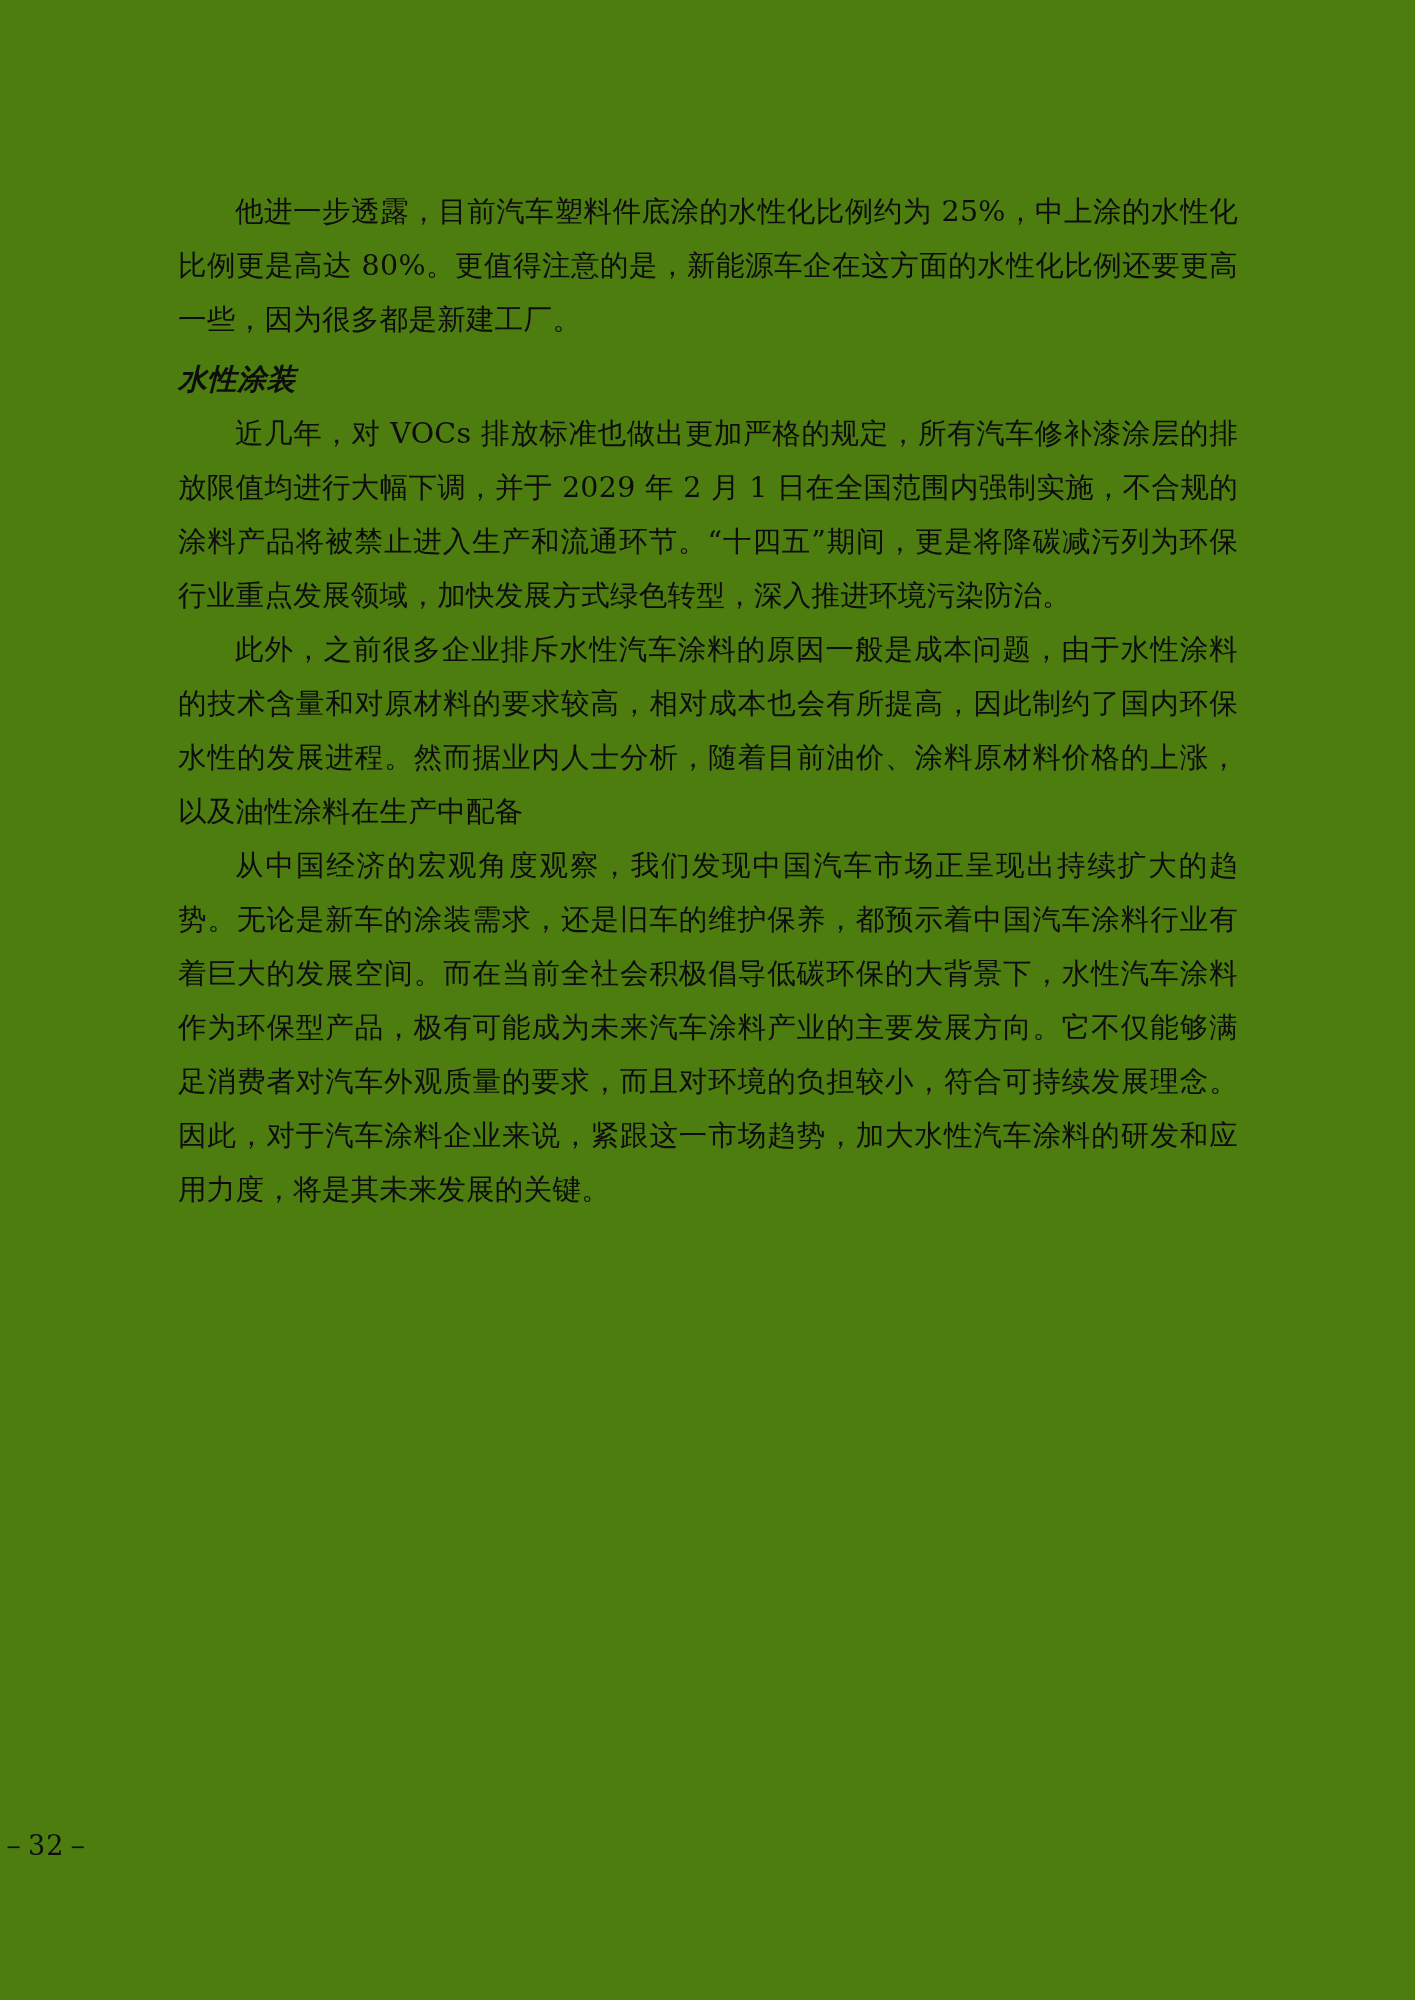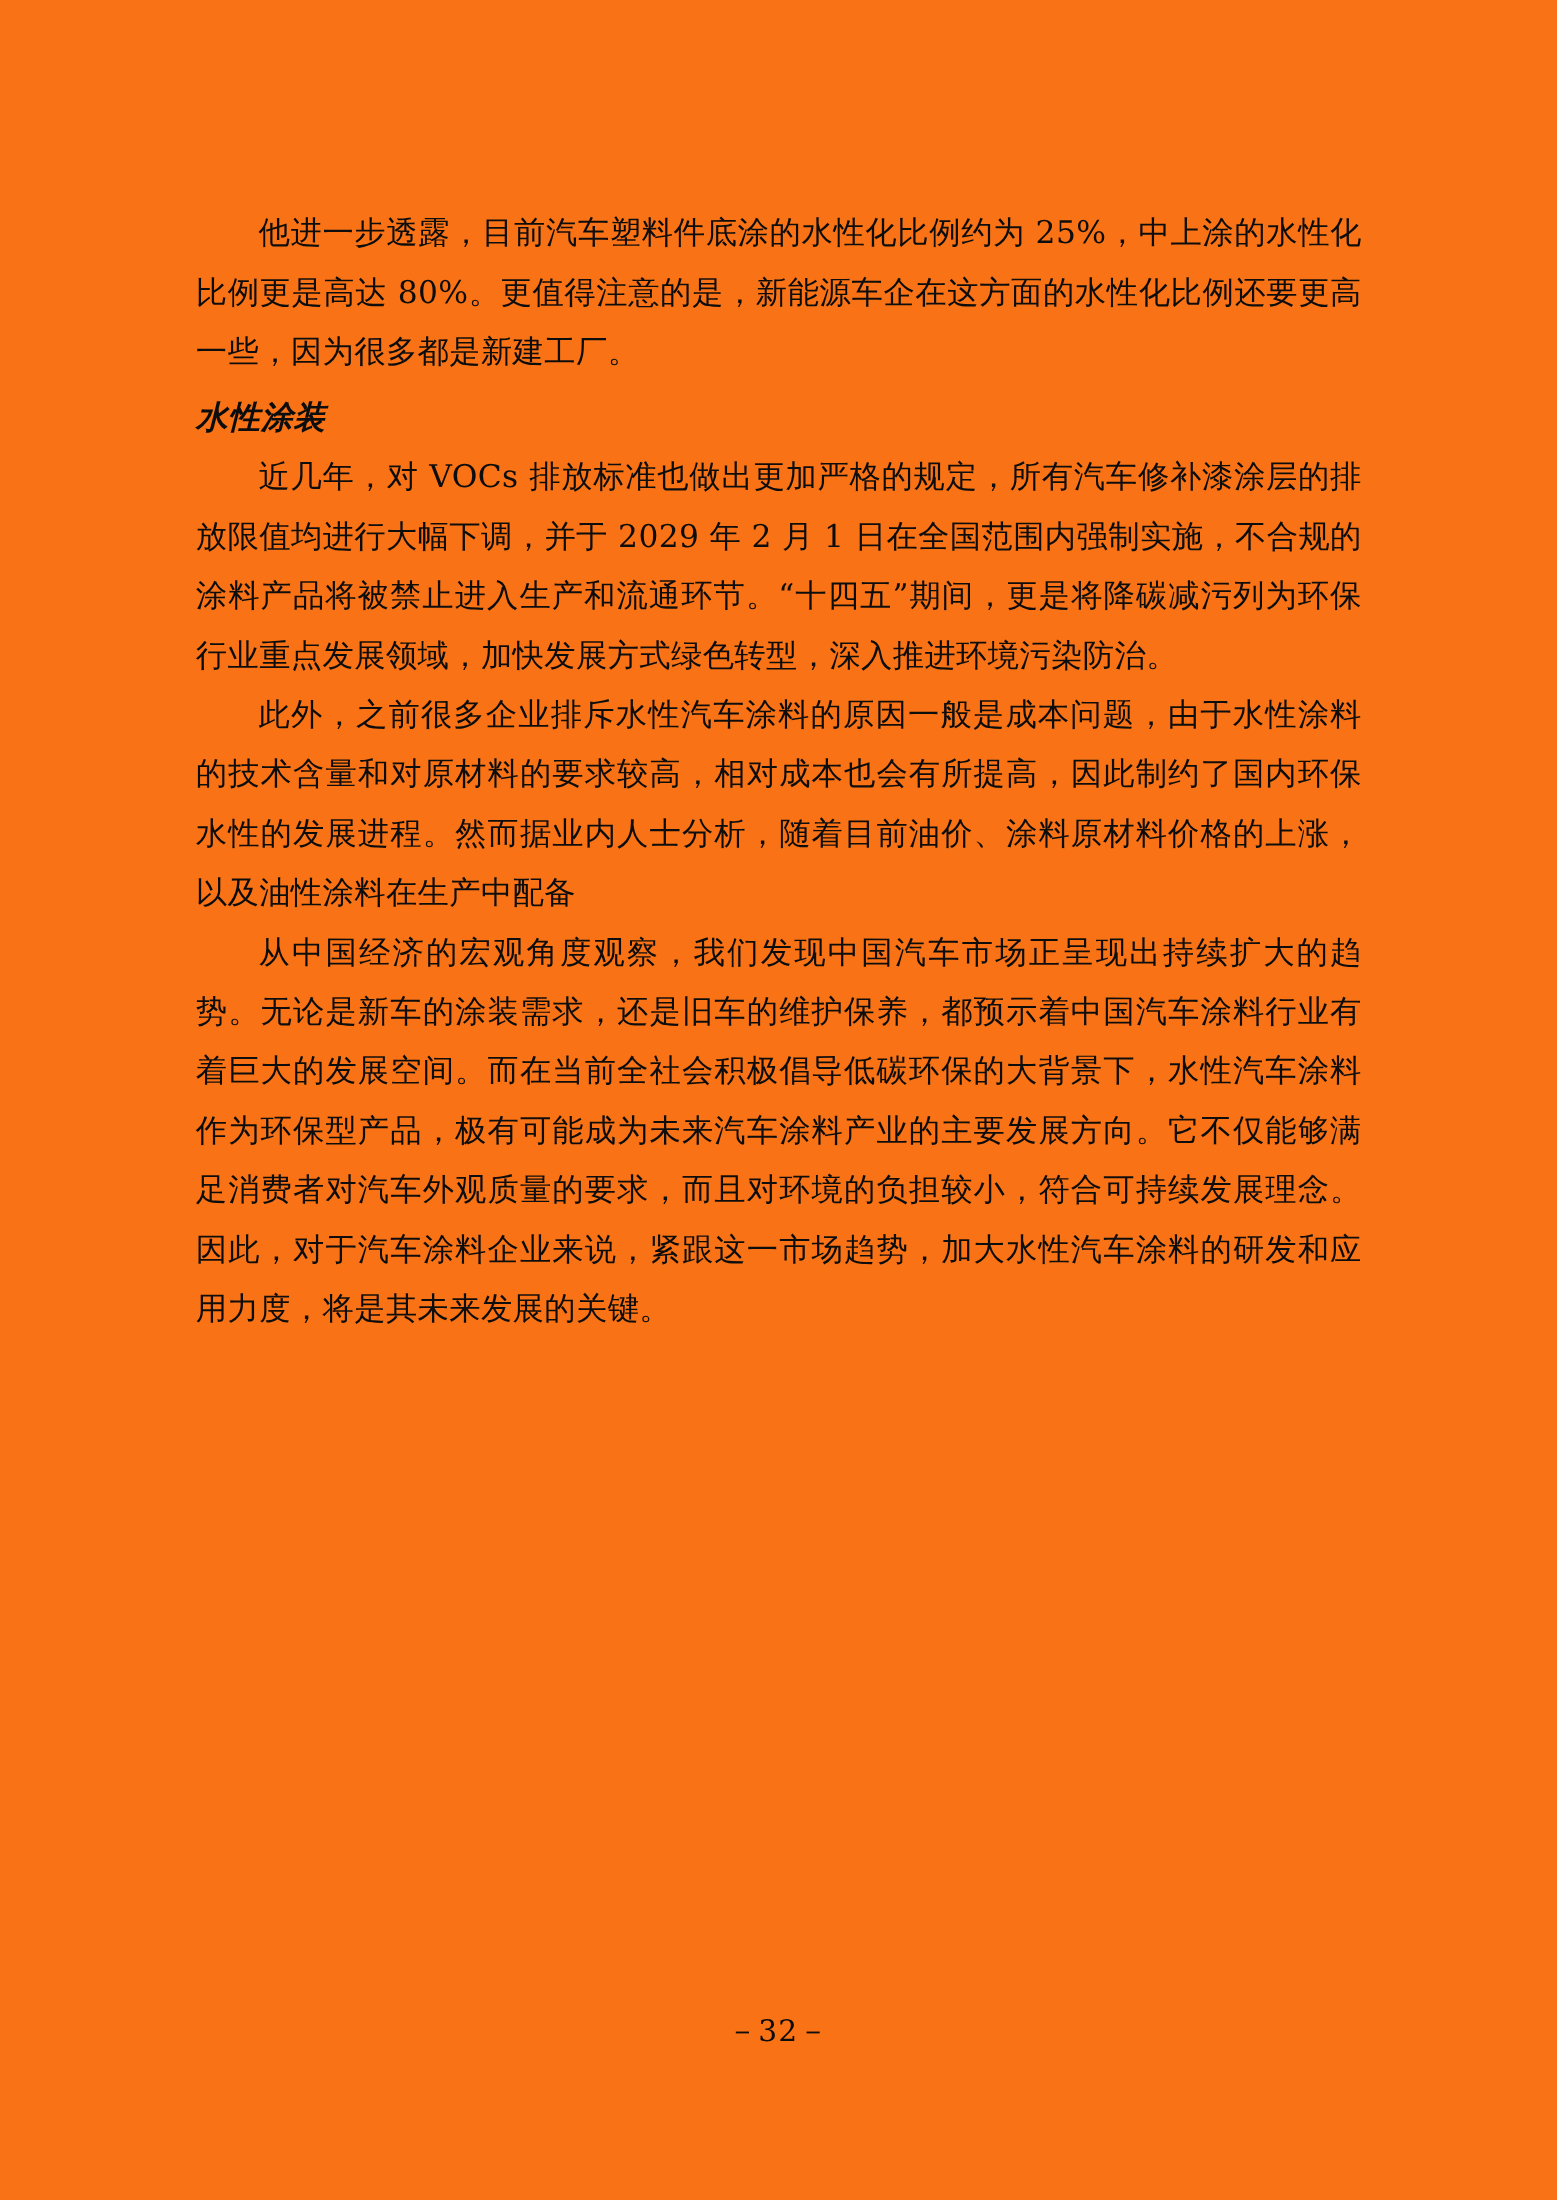--- a/index.html
+++ b/index.html
@@ -10,21 +10,21 @@
   body {
     width: 1415px;
     height: 2000px;
     font-family: "DejaVu Serif", serif;
     color: #0d0d0d;
   }
   .page {
     position: relative;
     width: 1415px;
     height: 2000px;
-    background: #f97316;
+    background: #4d7c0f;
     box-sizing: border-box;
     padding: 185px 115px 0 178px;
   }
   .doc-body {
     width: 1060px;
   }
   p.para {
     margin: 0;
     font-size: 28.5px;
     line-height: 54px;
@@ -41,21 +41,21 @@
     font-weight: bold;
     font-family: "DejaVu Sans", sans-serif;
     letter-spacing: 0.5px;
     font-style: italic;
   }
   .page-number {
     position: absolute;
     left: 0;
     right: 0;
     bottom: 136px;
-    text-align: center;
+    text-align: left;
     font-size: 27px;
     font-family: "DejaVu Serif", serif;
     letter-spacing: 1px;
   }
 </style>
 </head>
 <body>
 
 <div class="page">
   <div class="doc-body">

